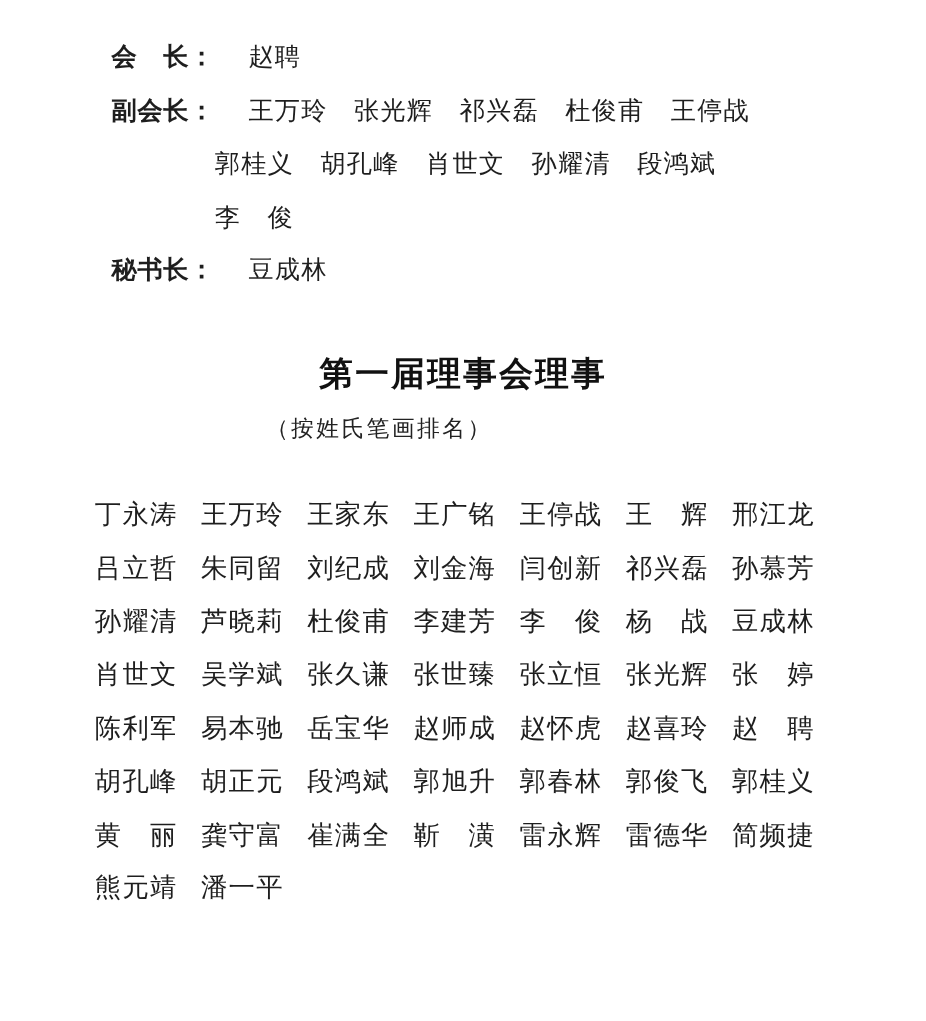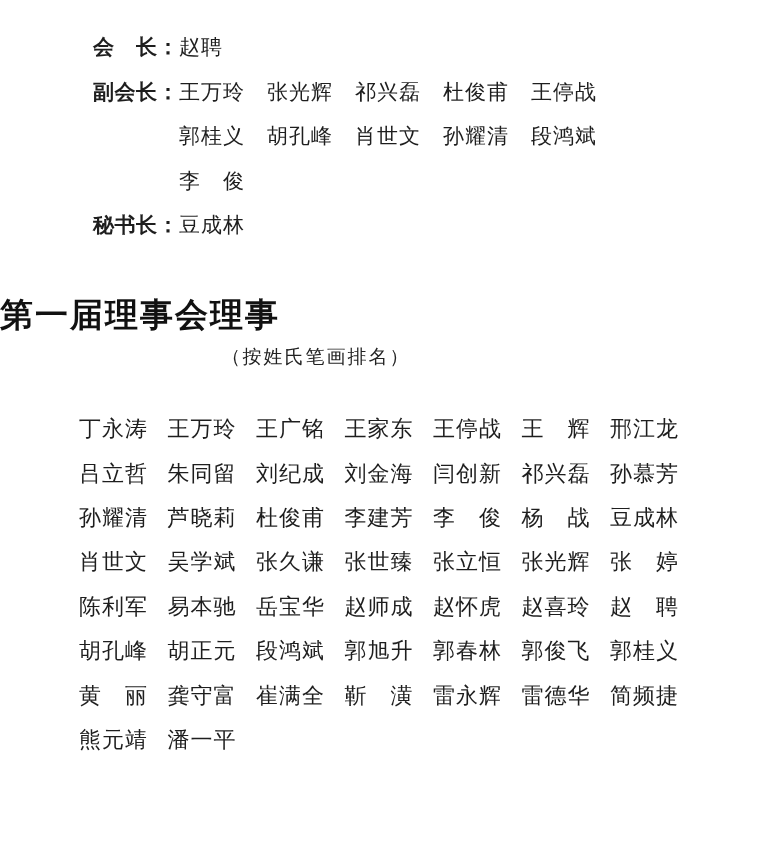--- a/index.html
+++ b/index.html
@@ -15,20 +15,21 @@
   .officers {
     position: absolute;
     left: 93px;
     top: 25px;
   }
   .orow {
     height: 44.5px;
     display: flex;
     align-items: center;
     white-space: nowrap;
+    gap: 28px;
   }
   .olabel {
     font-family: "DejaVu Sans", "Liberation Sans", sans-serif;
     font-weight: 700;
     font-size: 21px;
     letter-spacing: 0.5px;
     flex: 0 0 86px;
   }
   .onames {
     display: flex;
@@ -36,22 +37,22 @@
     font-size: 21px;
     letter-spacing: 1px;
     text-align: center;
   }
   .cont { padding-left: 86px; }
   .doc-title {
     position: absolute;
     top: 293px;
     left: 0;
     width: 772px;
-    text-align: left;
-    font-size: 33px;
+    text-align: center;
+    font-size: 28px;
     font-weight: 700;
     letter-spacing: 2px;
     color: #111;
     font-family: Liberation Mono, monospace;
   }
   .doc-subtitle {
     position: absolute;
     top: 344px;
     left: 0;
     width: 632px;
@@ -120,22 +121,22 @@
   </div>
 
 </div>
 
 <div class="doc-title">第一届理事会理事</div>
 <div class="doc-subtitle">（按姓氏笔画排名）</div>
 
 <div class="directors-grid">
   <span>丁永涛</span>
   <span>王万玲</span>
+  <span>王家东</span>
   <span>王广铭</span>
-  <span>王家东</span>
   <span>王停战</span>
   <span>王　辉</span>
 
   <span>邢江龙</span>
   <span>吕立哲</span>
   <span>朱同留</span>
   <span>刘纪成</span>
   <span>刘金海</span>
   <span>闫创新</span>
   <span>祁兴磊</span>

